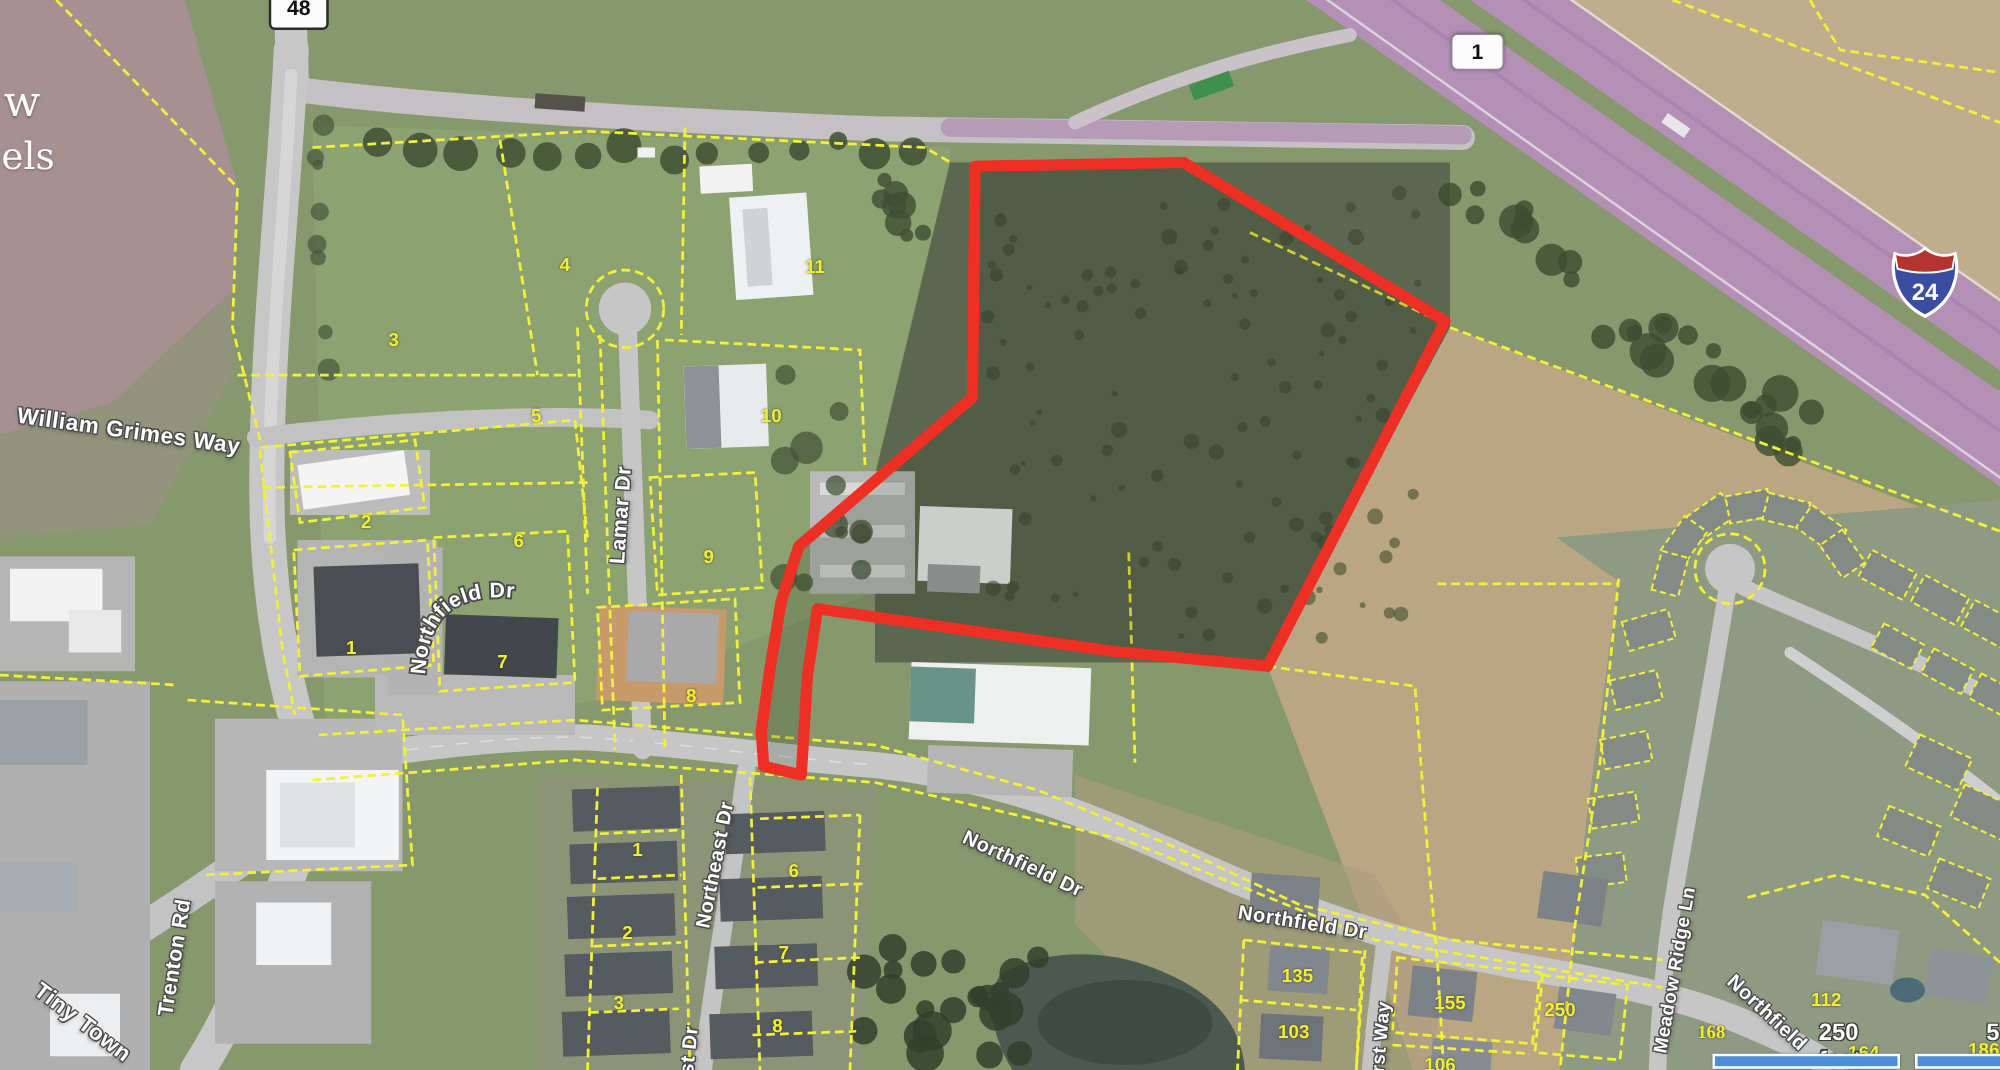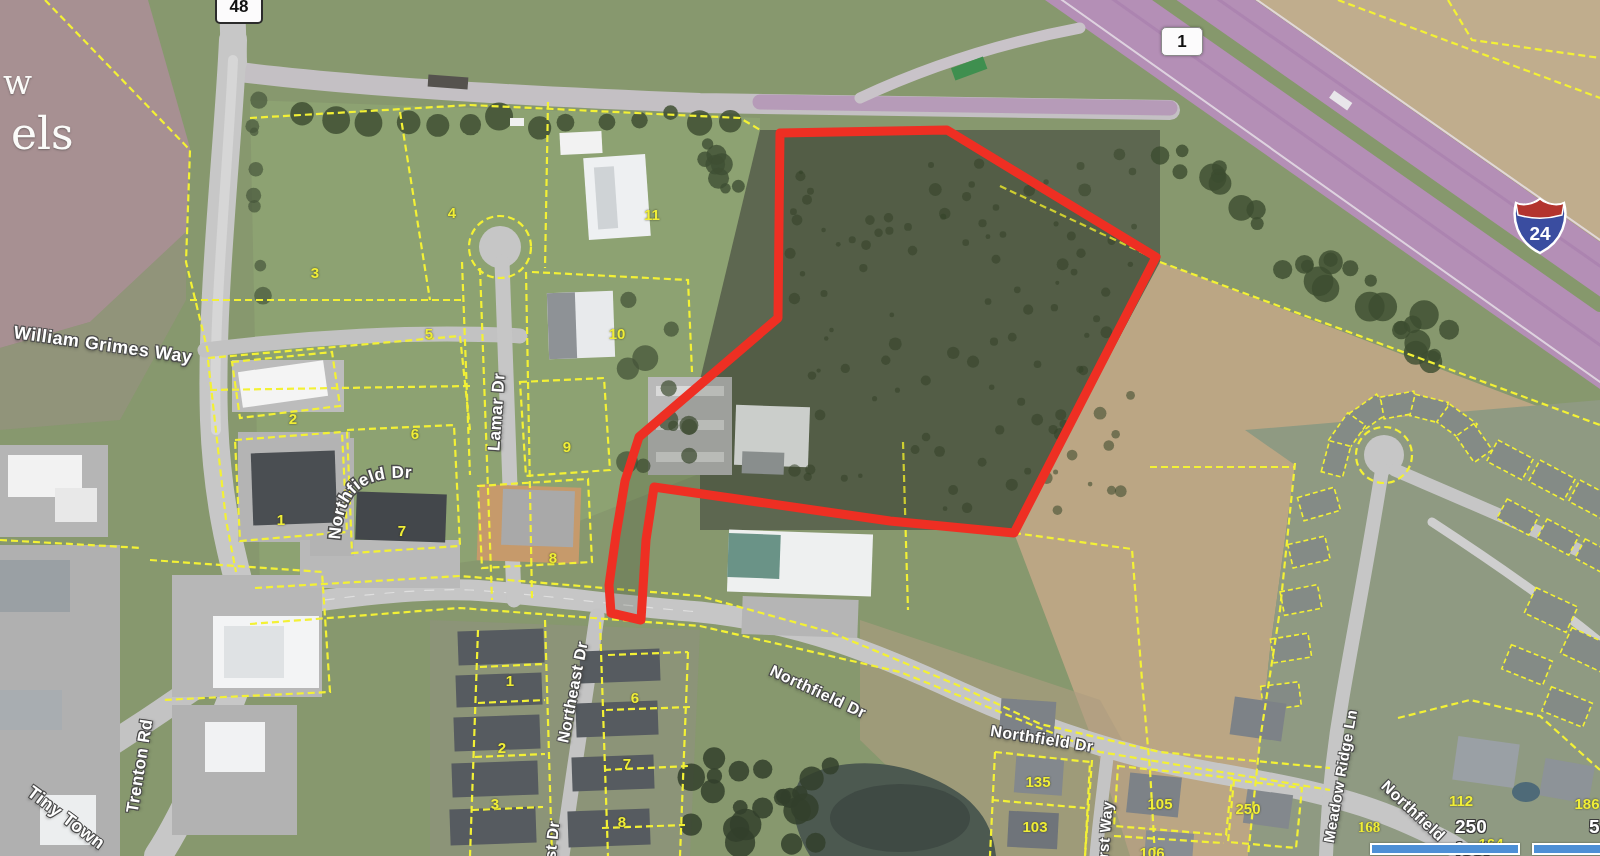--- a/index.html
+++ b/index.html
@@ -460,43 +460,43 @@
       <span class="pnum" style="left: 553px; top: 557px;">8</span>
       <span class="pnum" style="left: 402px; top: 530px;">7</span>
       <span class="pnum" style="left: 281px; top: 519px;">1</span>
       <span class="pnum" style="left: 510px; top: 680px;">1</span>
       <span class="pnum" style="left: 502px; top: 747px;">2</span>
       <span class="pnum" style="left: 495px; top: 803px;">3</span>
       <span class="pnum" style="left: 635px; top: 697px;">6</span>
       <span class="pnum" style="left: 627px; top: 763px;">7</span>
       <span class="pnum" style="left: 622px; top: 821px;">8</span>
       <span class="pnum" style="left: 1038px; top: 781px;">135</span>
-      <span class="pnum" style="left: 1160px; top: 803px;">105</span>
+      <span class="pnum" style="left: 1160px; top: 803px;">155</span>
       <span class="pnum" style="left: 1035px; top: 826px;">103</span>
       <span class="pnum" style="left: 1152px; top: 852px;">106</span>
       <span class="pnum" style="left: 1248px; top: 808px;">250</span>
       <span class="pnum" style="left: 1491px; top: 843px;">164</span>
       <span class="pnum" style="left: 1461px; top: 800px;">112</span>
       <span class="pnum" style="left: 1369px; top: 827px; font-family: Liberation Serif, serif;">168</span>
-      <span class="pnum" style="left: 1587px; top: 803px;">186</span>
+      <span class="pnum" style="left: 1587px; top: 840px;">186</span>
       <span class="rlabel" style="left: 103px; top: 345px; font-size: 18px; transform: translate(-50%, -50%) rotate(8deg);">William Grimes Way</span>
       <span class="rlabel" style="left: 497px; top: 412px; font-size: 17px; transform: translate(-50%, -50%) rotate(-86deg);">Lamar Dr</span>
       <span class="rlabel" style="left: 573px; top: 692px; font-size: 16px; transform: translate(-50%, -50%) rotate(-79deg);">Northeast Dr</span>
       <span class="rlabel" style="left: 549px; top: 872px; font-size: 16px; transform: translate(-50%, -50%) rotate(-84deg);">Northeast Dr</span>
       <span class="rlabel" style="left: 140px; top: 766px; font-size: 17px; transform: translate(-50%, -50%) rotate(-81deg);">Trenton Rd</span>
       <span class="rlabel" style="left: 66px; top: 818px; font-size: 18px; transform: translate(-50%, -50%) rotate(37deg);">Tiny Town</span>
       <span class="rlabel" style="left: 818px; top: 692px; font-size: 16px; transform: translate(-50%, -50%) rotate(25deg);">Northfield Dr</span>
       <span class="rlabel" style="left: 1042px; top: 739px; font-size: 16px; transform: translate(-50%, -50%) rotate(9deg);">Northfield Dr</span>
       <span class="rlabel" style="left: 1413px; top: 811px; font-size: 16px; transform: translate(-50%, -50%) rotate(43deg);">Northfield</span>
       <span class="rlabel" style="left: 1340px; top: 776px; font-size: 15px; transform: translate(-50%, -50%) rotate(-80deg);">Meadow Ridge Ln</span>
       <span class="rlabel" style="left: 1104px; top: 840px; font-size: 15px; transform: translate(-50%, -50%) rotate(-85deg);">Hurst Way</span>
     </div>
 
 <span class="partial-txt" id="ptxt0" style="left: 3px; top: 62px; font-size: 34px;">w</span>
-<span class="partial-txt" id="ptxt1" style="left: 11px; top: 108px; font-size: 44px;">els</span>
+<span class="partial-txt" id="ptxt1" style="left: 1px; top: 108px; font-size: 30px;">els</span>
 
 <div class="shield-state" id="shield48" style="left:215px;top:-10px;width:44px;height:30px;">
   <span>48</span>
 </div>
 <div class="shield-state" id="shield1" style="left:1161px;top:27px;width:40px;height:27px;">
   <span>1</span>
 </div>
 
 <svg id="interstate-shield" style="left:1512px;top:196px;" width="56" height="60" viewBox="0 0 56 60">
   <path d="M28,3 C35,9 46,10 52,7 C56,22 52,45 28,57 C4,45 0,22 4,7 C10,10 21,9 28,3 Z" fill="#3a4da0" stroke="#fff" stroke-width="2.5"></path>

